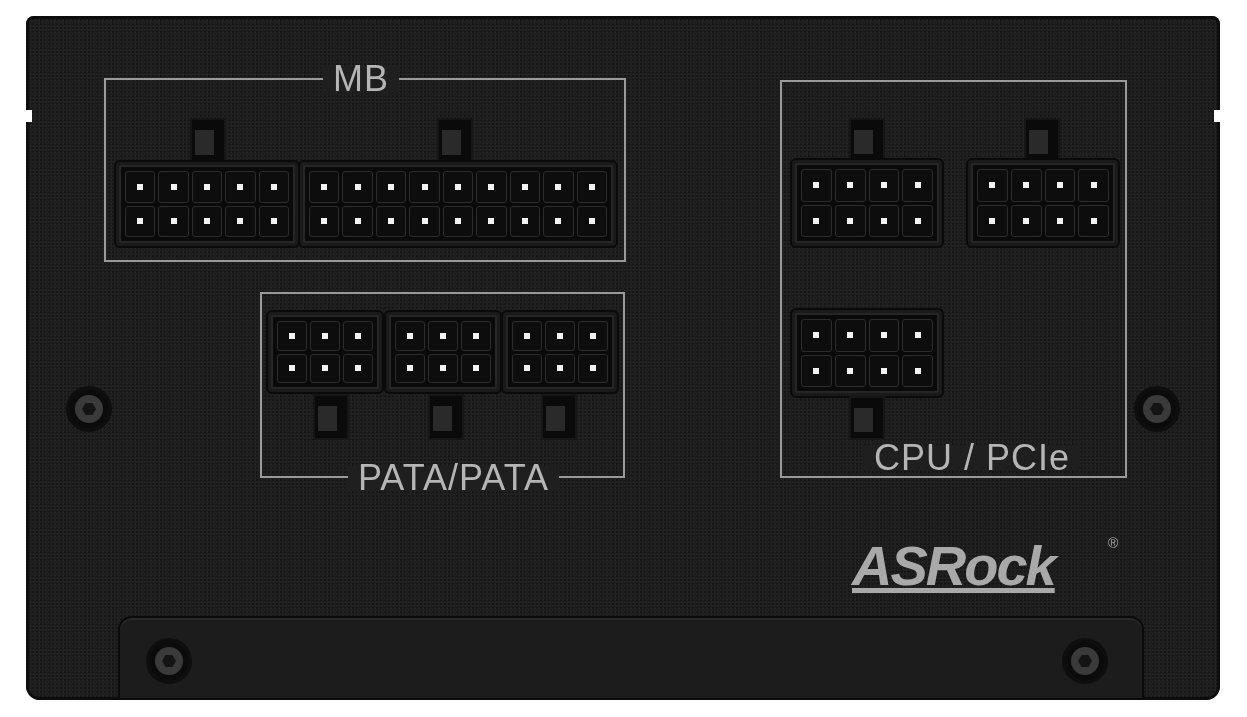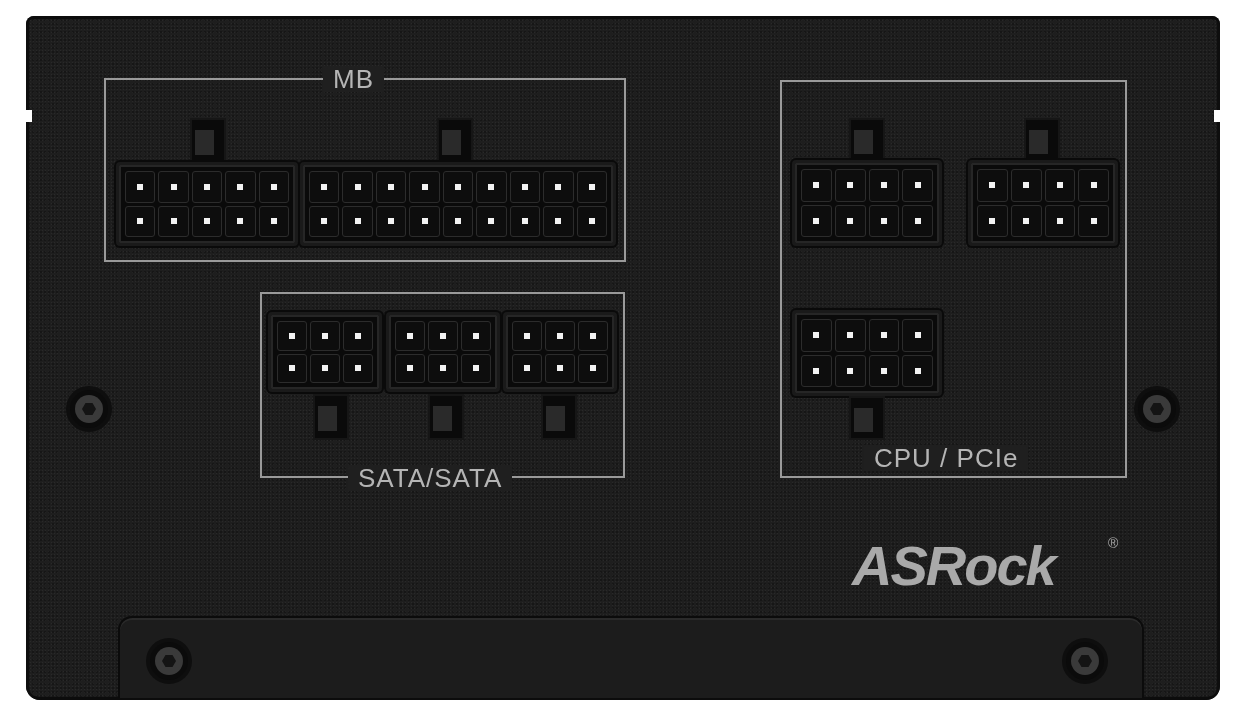--- a/index.html
+++ b/index.html
@@ -6,31 +6,31 @@
   body{width:1247px;height:717px;position:relative;overflow:hidden;font-family:"Liberation Sans",sans-serif;}
   .panel{position:absolute;left:26px;top:16px;width:1194px;height:684px;background:#1e1e1e;border-radius:8px 8px 14px 14px;
     box-shadow:inset 0 3px 0 #0c0c0c, inset 3px 0 0 #0e0e0e, inset -3px 0 0 #0e0e0e, inset 0 -3px 0 #0c0c0c;
     background-image:radial-gradient(rgba(255,255,255,0.05) 1px, transparent 1px), radial-gradient(rgba(0,0,0,0.25) 1px, transparent 1px);
     background-size:3px 3px, 4px 4px; background-position:0 0,1px 2px;}
   .panel-base{position:absolute;left:26px;top:16px;width:1194px;height:684px;background:#212121;border-radius:8px 8px 14px 14px;}
   .side-notch{position:absolute;width:6px;background:#0e0e0e;}
   .bottom-plate{position:absolute;left:118px;top:616px;width:1022px;height:80px;border:2px solid #0b0b0b;border-bottom:none;border-radius:14px 14px 0 0;background:#1c1c1c;
     box-shadow:inset 0 2px 0 #2a2a2a;}
   .group-box{position:absolute;border:2px solid #9a9a9a;box-sizing:border-box;}
-  .group-label{position:absolute;color:#b5b5b5;font-size:26px;letter-spacing:1px;background:#1f1f1f;padding:0 10px;line-height:26px;white-space:nowrap;}
+  .group-label{position:absolute;color:#b5b5b5;font-size:36px;letter-spacing:1px;background:#1f1f1f;padding:0 10px;line-height:26px;white-space:nowrap;}
   .connector{position:absolute;background:#0a0a0a;border:3px solid #1a1a1a;border-radius:4px;box-sizing:border-box;
     box-shadow:0 0 0 2px #0a0a0a, inset 0 0 0 2px #262626;display:grid;gap:3px;padding:6px;}
   .pin{background:#0d0d0d;border:1px solid #2c2c2c;border-radius:3px;position:relative;}
   .pin::after{content:"";position:absolute;left:50%;top:50%;width:6px;height:6px;margin:-3px 0 0 -3px;background:#f2f2f2;}
   .latch{position:absolute;background:#0a0a0a;border:2px solid #161616;box-sizing:border-box;}
   .latch::after{content:"";position:absolute;left:3px;top:10px;width:60%;height:60%;background:#2a2a2a;}
   .screw{position:absolute;width:46px;height:46px;border-radius:50%;background:#0b0b0b;box-sizing:border-box;border:4px solid #0e0e0e;}
   .screw-head{position:absolute;left:5px;top:5px;width:28px;height:28px;border-radius:50%;background:#3a3a3a;}
   .screw-hex{position:absolute;left:7px;top:8px;width:14px;height:12px;background:#141414;clip-path:polygon(25% 0,75% 0,100% 50%,75% 100%,25% 100%,0 50%);}
-  .logo{position:absolute;left:852px;top:538px;color:#a9a9a9;font-size:56px;font-weight:bold;font-style:italic;letter-spacing:-2px;line-height:56px;}
+  .logo{position:absolute;left:852px;top:538px;color:#a9a9a9;font-size:56px;font-weight:bold;font-style:italic;letter-spacing:-2px;line-height:56px;text-decoration:underline;}
   .logo-reg{position:absolute;left:1108px;top:536px;color:#a9a9a9;font-size:14px;line-height:14px;}
 </style>
 </head>
 <body>
 
 <div class="panel-base"></div>
 <div class="panel"></div>
 <div class="side-notch" style="left:26px;top:110px;height:12px;background:#ffffff;"></div>
 <div class="side-notch" style="left:1214px;top:110px;height:12px;background:#ffffff;"></div>
 
@@ -69,21 +69,21 @@
     <div class="pin"></div>
     <div class="pin"></div>
     <div class="pin"></div>
     <div class="pin"></div>
     <div class="pin"></div>
     <div class="pin"></div>
     <div class="pin"></div>
 </div>
 
 <div class="group-box" style="left:260px;top:292px;width:365px;height:186px;"></div>
-<div class="group-label" style="left:348px;top:465px;">SATA/SATA</div>
+<div class="group-label" style="left:348px;top:465px;">PATA/PATA</div>
 
 <div class="connector" style="left:268px;top:312px;width:114px;height:80px;grid-template-columns:repeat(3,1fr);grid-template-rows:repeat(2,1fr);">
   <div class="pin"></div>
     <div class="pin"></div>
     <div class="pin"></div>
   <div class="pin"></div>
     <div class="pin"></div>
     <div class="pin"></div>
 </div>
 <div class="connector" style="left:386px;top:312px;width:114px;height:80px;grid-template-columns:repeat(3,1fr);grid-template-rows:repeat(2,1fr);">

